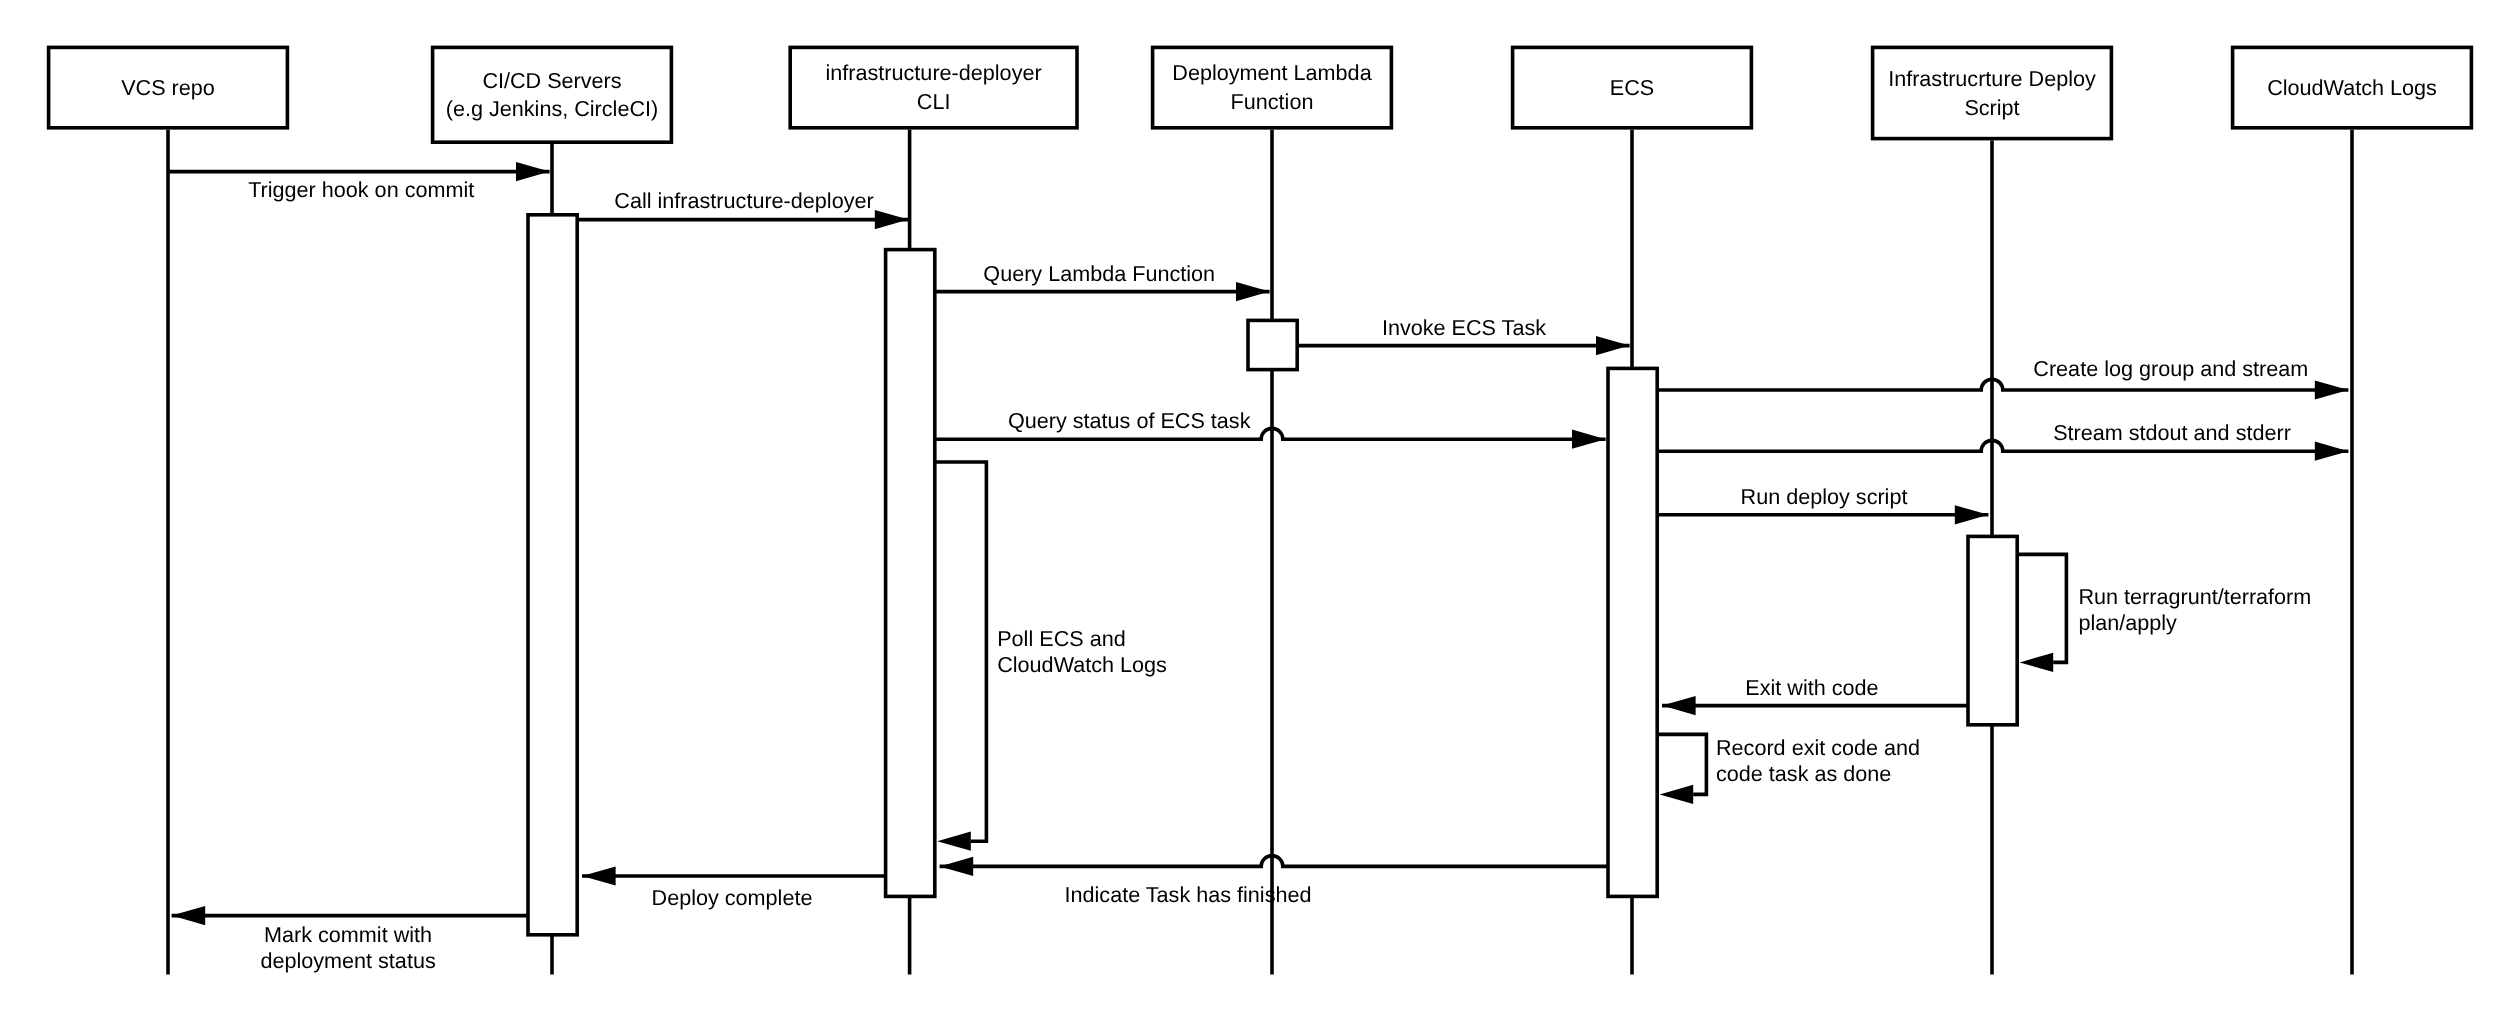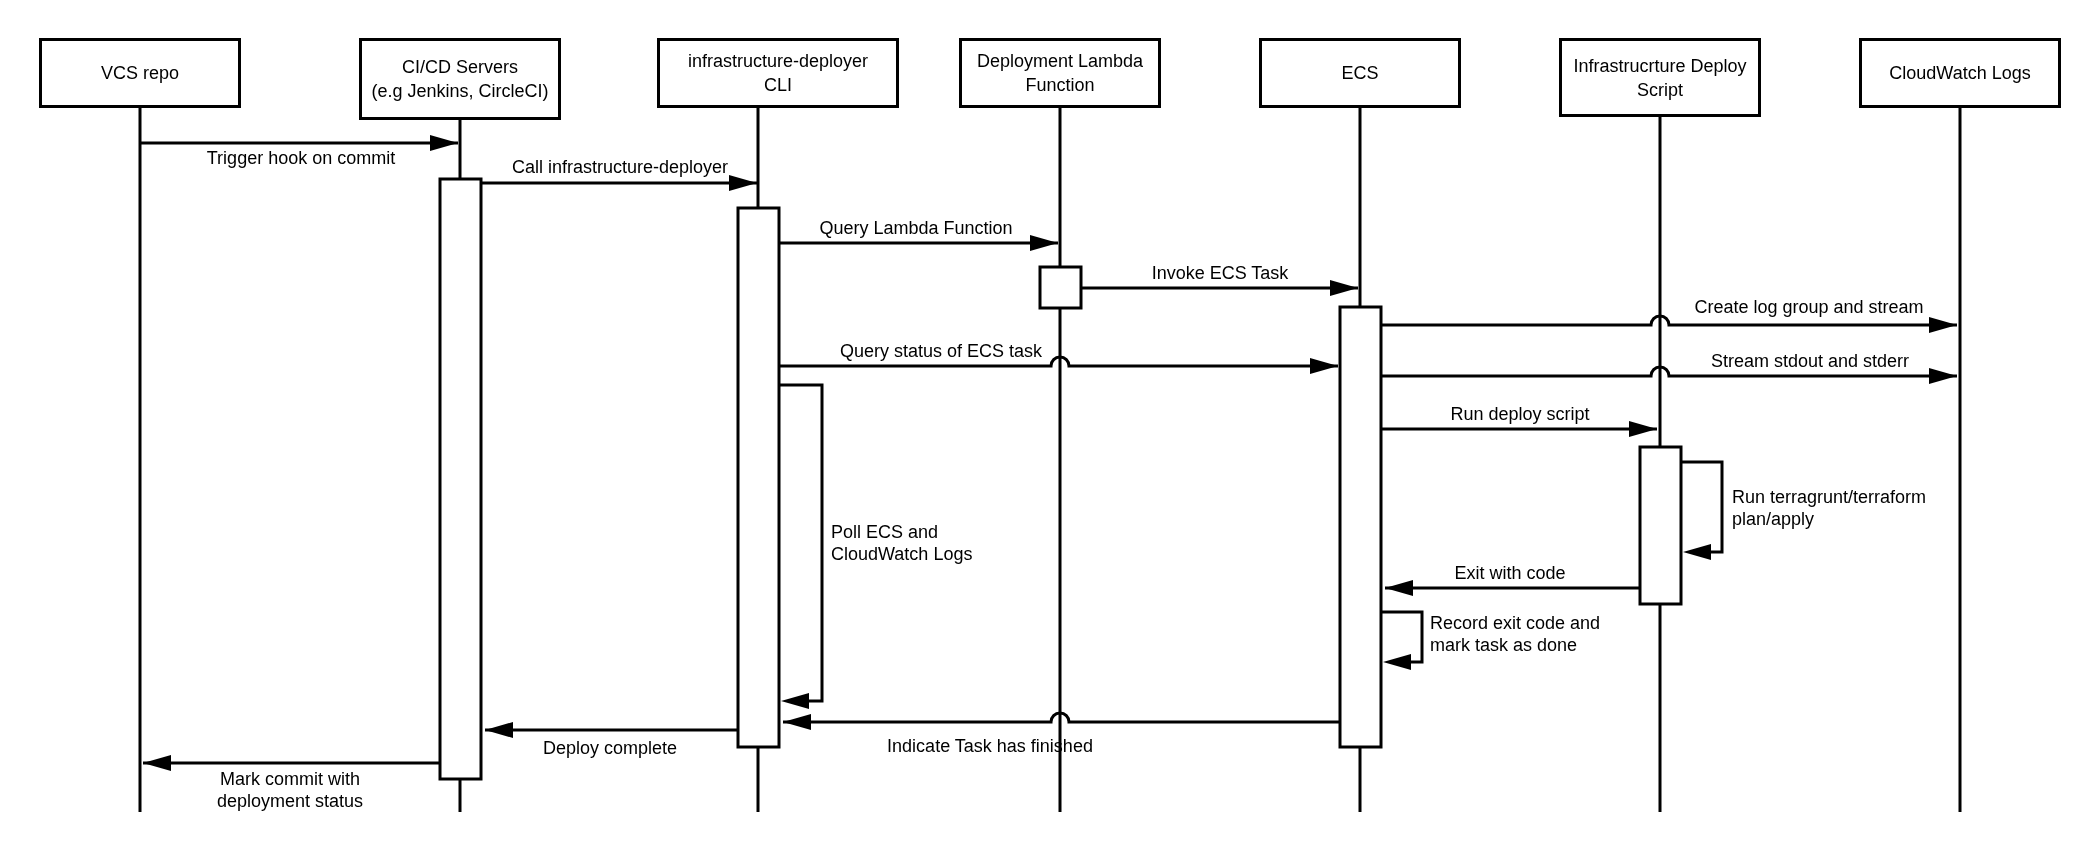--- a/index.html
+++ b/index.html
@@ -155,16 +155,16 @@
       <div class="msg-label" style="left: 831px; top: 521px;">
         <div>Poll ECS and</div>
         <div>CloudWatch Logs</div>
       </div>
       <div class="msg-label" style="left: 1732px; top: 486px;">
         <div>Run terragrunt/terraform</div>
         <div>plan/apply</div>
       </div>
       <div class="msg-label" style="left: 1430px; top: 612px;">
         <div>Record exit code and</div>
-        <div>mark task as done</div>
+        <div>code task as done</div>
       </div>
     </div>
 </div>
 
 </body></html>

